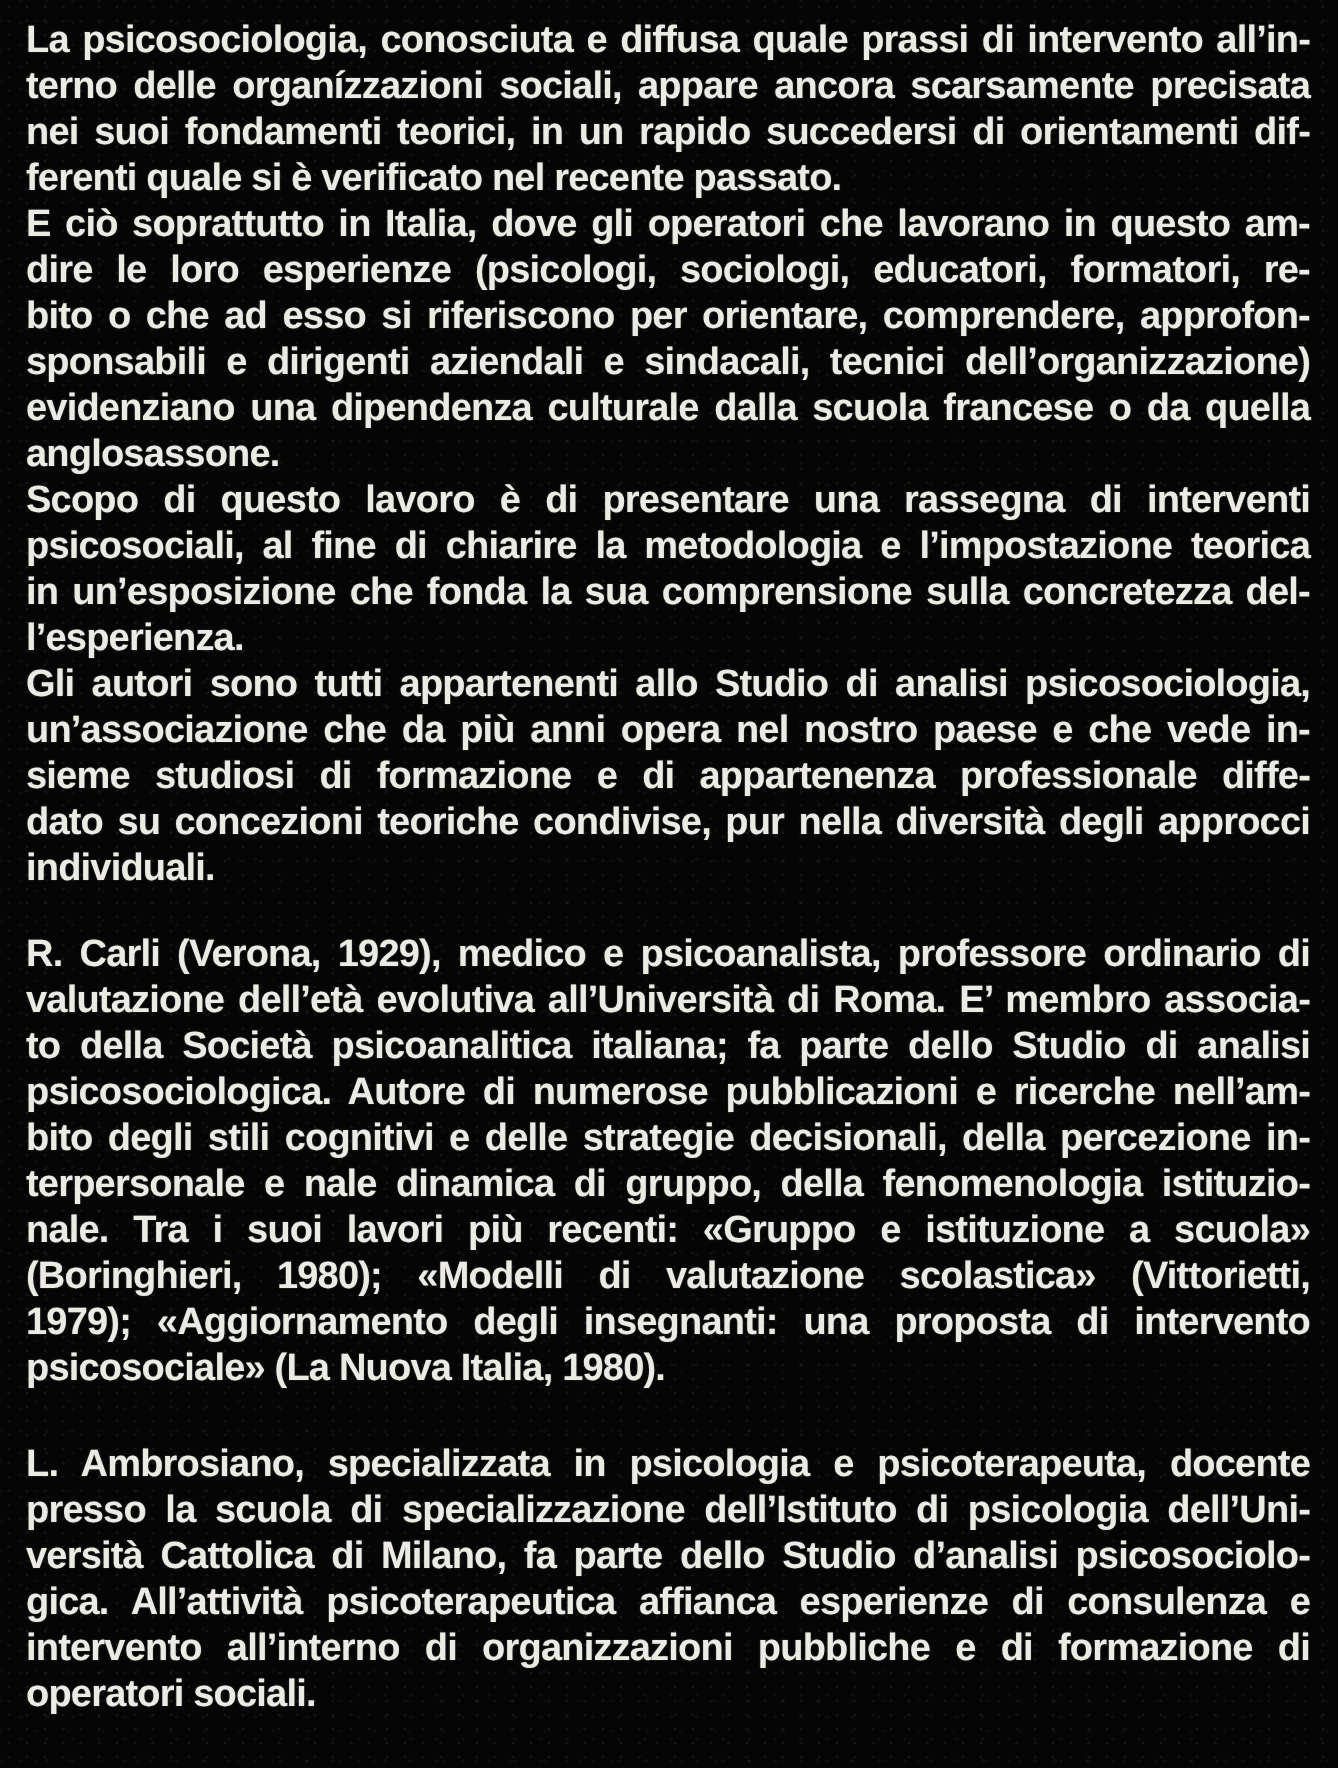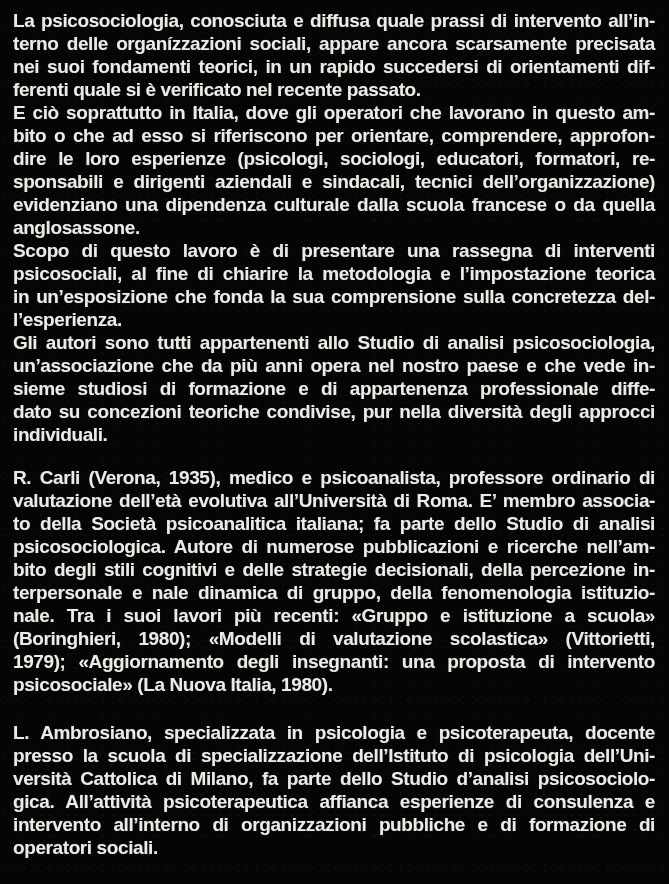--- a/index.html
+++ b/index.html
@@ -51,43 +51,43 @@
 <main id="cover" class="cover">
     <section class="block">
       <div class="para">
         <div class="line">La psicosociologia, conosciuta e diffusa quale prassi di intervento all’in-</div>
         <div class="line">terno delle organízzazioni sociali, appare ancora scarsamente precisata</div>
         <div class="line">nei suoi fondamenti teorici, in un rapido succedersi di orientamenti dif-</div>
         <div class="line last">ferenti quale si è verificato nel recente passato.</div>
       </div>
       <div class="para">
         <div class="line">E ciò soprattutto in Italia, dove gli operatori che lavorano in questo am-</div>
+        <div class="line">dire le loro esperienze (psicologi, sociologi, educatori, formatori, re-</div>
         <div class="line">bito o che ad esso si riferiscono per orientare, comprendere, approfon-</div>
-        <div class="line">dire le loro esperienze (psicologi, sociologi, educatori, formatori, re-</div>
         <div class="line">sponsabili e dirigenti aziendali e sindacali, tecnici dell’organizzazione)</div>
         <div class="line">evidenziano una dipendenza culturale dalla scuola francese o da quella</div>
         <div class="line last">anglosassone.</div>
       </div>
       <div class="para">
         <div class="line">Scopo di questo lavoro è di presentare una rassegna di interventi</div>
         <div class="line">psicosociali, al fine di chiarire la metodologia e l’impostazione teorica</div>
         <div class="line">in un’esposizione che fonda la sua comprensione sulla concretezza del-</div>
         <div class="line last">l’esperienza.</div>
       </div>
       <div class="para">
         <div class="line">Gli autori sono tutti appartenenti allo Studio di analisi psicosociologia,</div>
         <div class="line">un’associazione che da più anni opera nel nostro paese e che vede in-</div>
         <div class="line">sieme studiosi di formazione e di appartenenza professionale diffe-</div>
         <div class="line">dato su concezioni teoriche condivise, pur nella diversità degli approcci</div>
         <div class="line last">individuali.</div>
       </div>
     </section>
     <section class="block gap-carli">
       <div class="para">
-        <div class="line">R. Carli (Verona, 1935), medico e psicoanalista, professore ordinario di</div>
+        <div class="line">R. Carli (Verona, 1929), medico e psicoanalista, professore ordinario di</div>
         <div class="line">valutazione dell’età evolutiva all’Università di Roma. E’ membro associa-</div>
         <div class="line">to della Società psicoanalitica italiana; fa parte dello Studio di analisi</div>
         <div class="line">psicosociologica. Autore di numerose pubblicazioni e ricerche nell’am-</div>
         <div class="line">bito degli stili cognitivi e delle strategie decisionali, della percezione in-</div>
         <div class="line">terpersonale e nale dinamica di gruppo, della fenomenologia istituzio-</div>
         <div class="line">nale. Tra i suoi lavori più recenti: «Gruppo e istituzione a scuola»</div>
         <div class="line">(Boringhieri, 1980); «Modelli di valutazione scolastica» (Vittorietti,</div>
         <div class="line">1979); «Aggiornamento degli insegnanti: una proposta di intervento</div>
         <div class="line last">psicosociale» (La Nuova Italia, 1980).</div>
       </div>

